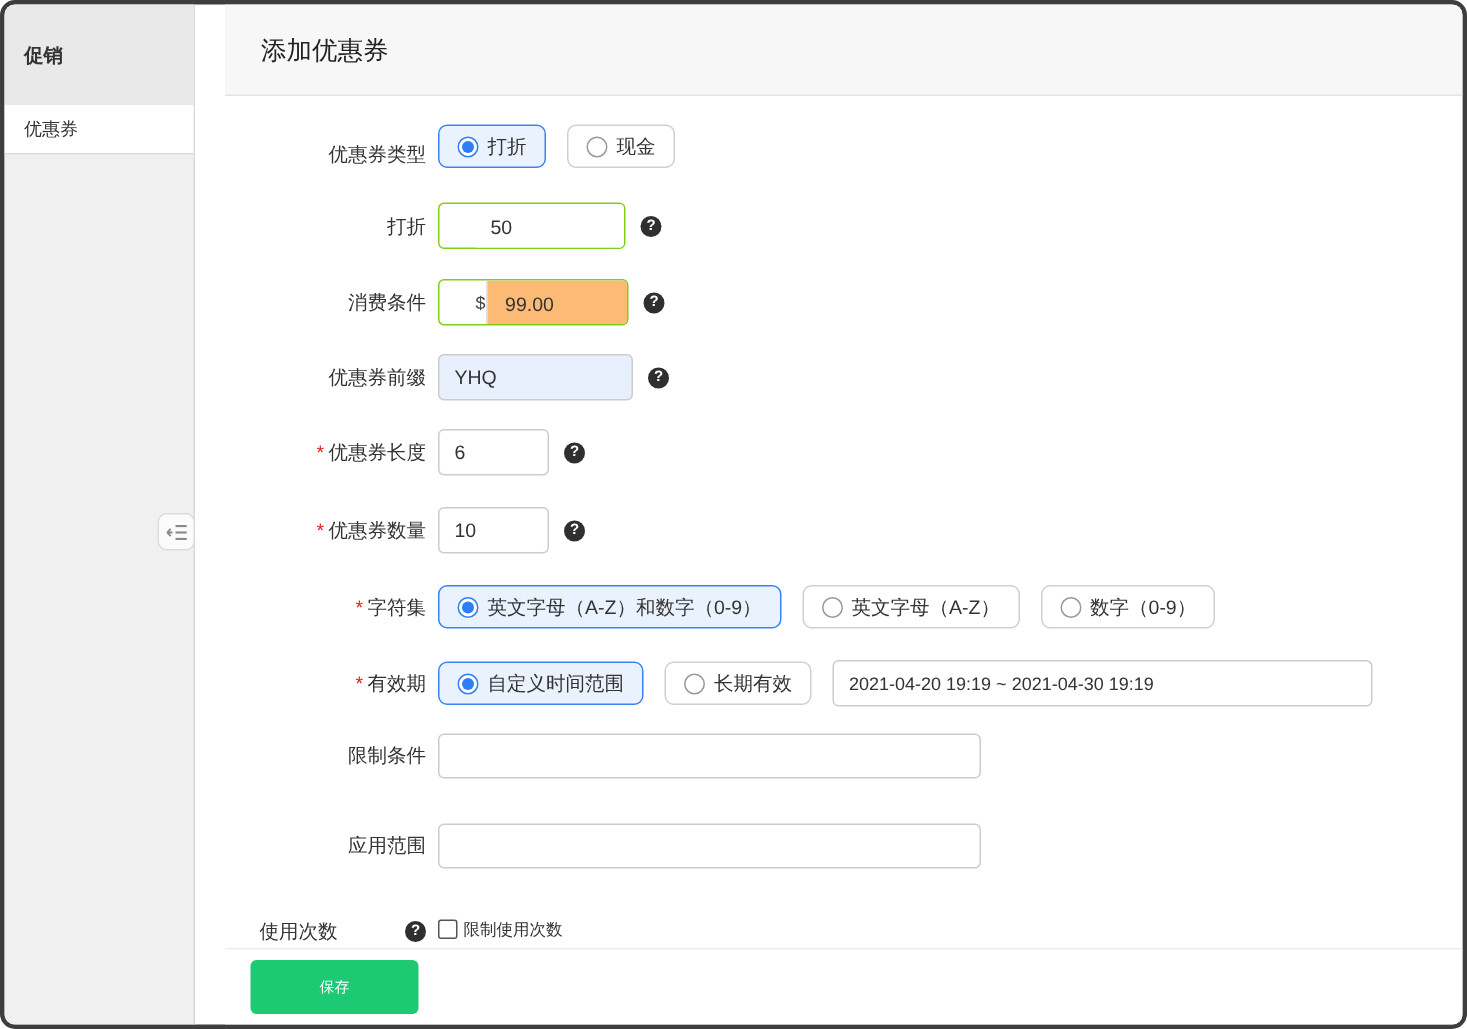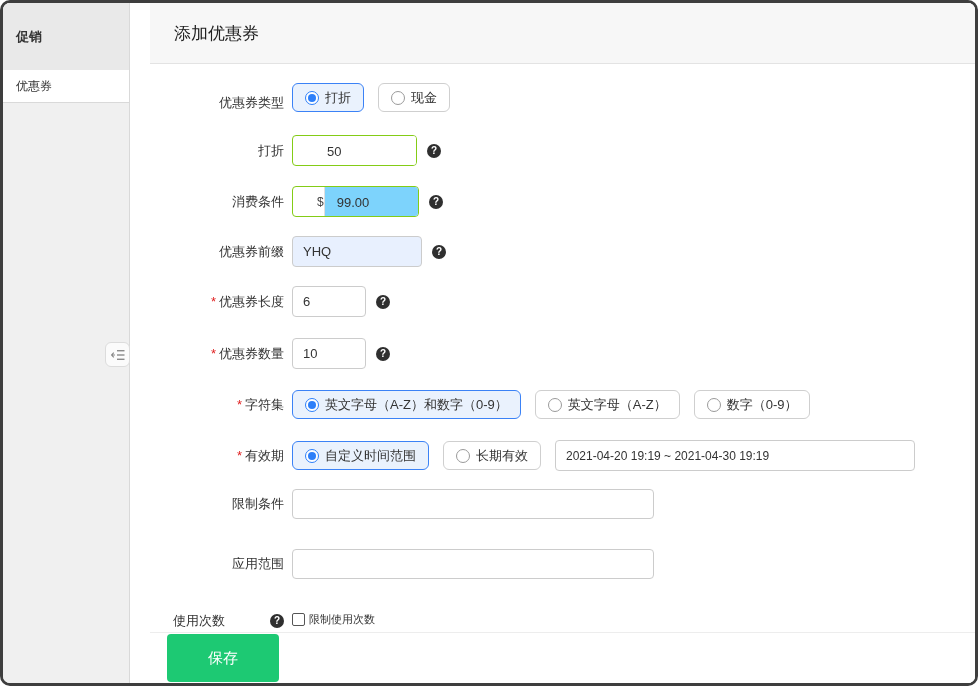--- a/index.html
+++ b/index.html
@@ -154,26 +154,26 @@
     position: absolute;
     left: 0; right: 0; bottom: 0;
     height: 51px;
     background: #ffffff;
     border-top: 1px solid #ededed;
     display: flex; align-items: center;
     padding-left: 17px;
     z-index: 5;
   }
   .save-btn {
-    width: 112px; height: 48px;
+    width: 112px; height: 36px;
     background: #1dc973;
     border: none;
     border-radius: 4px;
     color: #fff;
-    font-size: 15px;
+    font-size: 10px;
     cursor: pointer;
     font-family: inherit;
   }
 </style>
 </head>
 <body>
 
 <div class="window">
 
   <div class="sidebar">
@@ -216,21 +216,21 @@
           <input class="txt" style="border: none; border-radius: 0px; width: 99px;" value="50">
           <div class="cell" style="border-left:1px solid #ccc;width:26px;justify-content:center;">%</div>
         </div>
         <span class="help">?</span>
       </div>
 
       <div class="row" style="margin-bottom:19px;">
         <div class="label-cell">消费条件</div>
         <div class="group" style="width:127px;">
           <div class="cell" style="width:28px;justify-content:center;border-right:1px solid #e0e0e0;">$</div>
-          <input class="txt" style="border: none; border-radius: 0px; flex: 1 1 0%; background: #7dd3fc; width: 97px; padding-left: 12px;" value="99.00">
+          <input class="txt" style="border: none; border-radius: 0px; flex: 1 1 0%; background: #fdba74; width: 97px; padding-left: 12px;" value="99.00">
         </div>
         <span class="help">?</span>
       </div>
 
       <div class="row" style="margin-bottom:19px;">
         <div class="label-cell">优惠券前缀</div>
         <input class="txt" style="width: 130px; background: rgb(232, 240, 254);" value="YHQ">
         <span class="help">?</span>
       </div>
 

